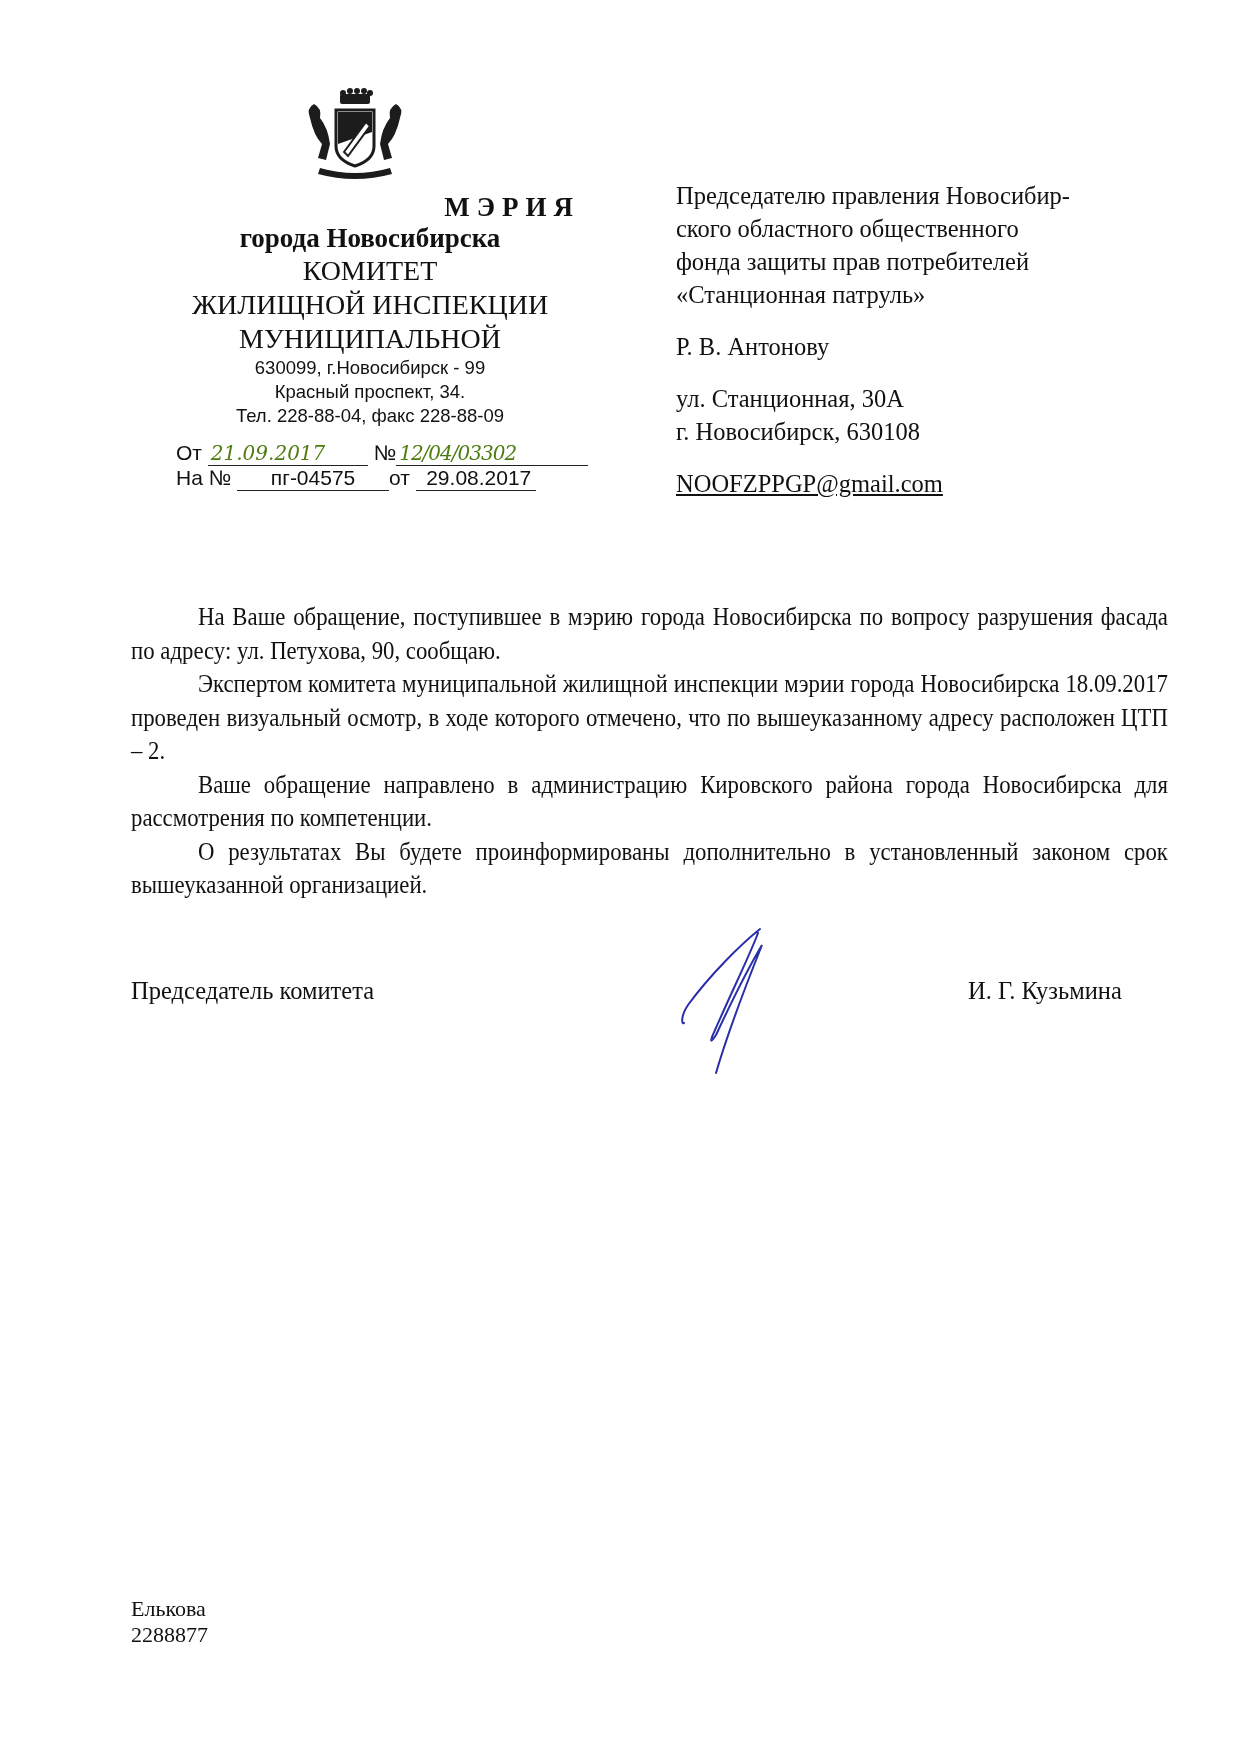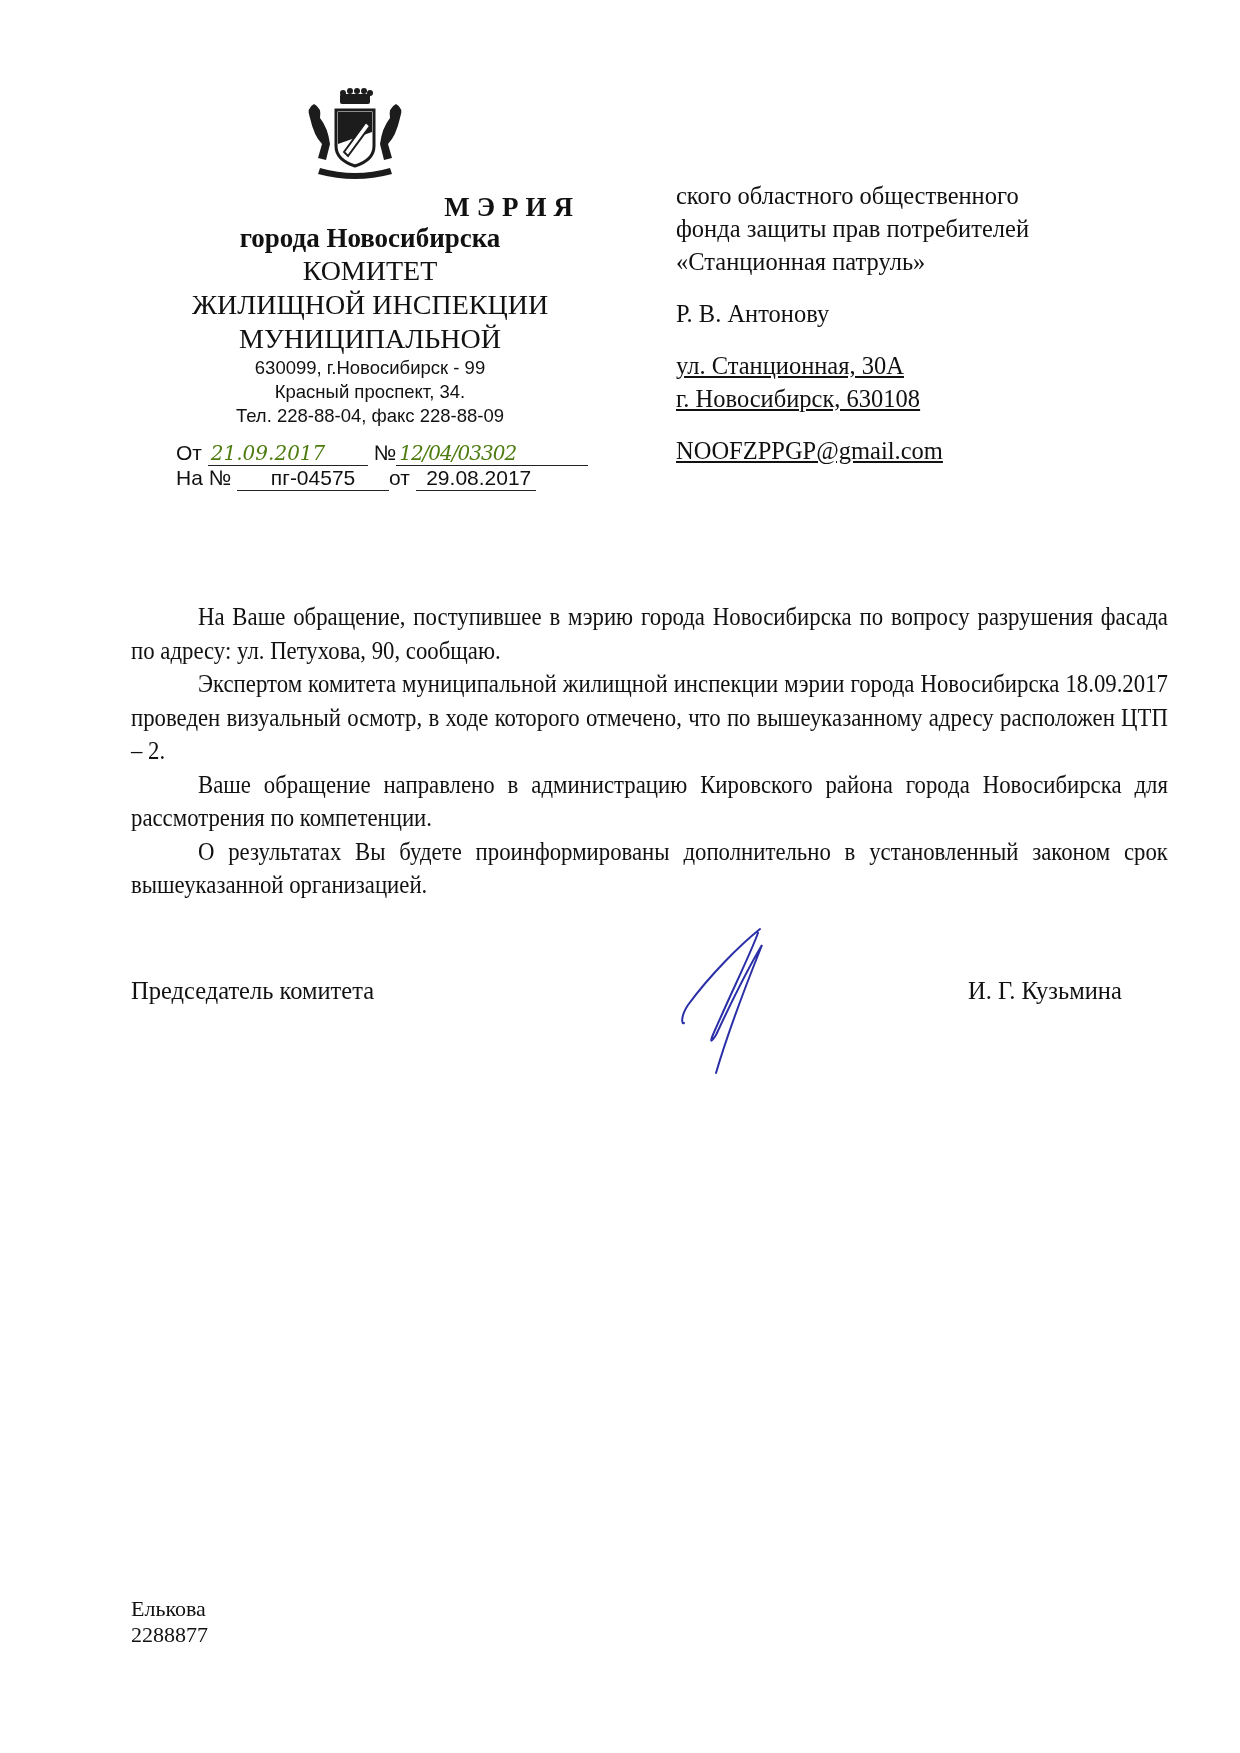--- a/index.html
+++ b/index.html
@@ -19,21 +19,21 @@
     .reg2 { top: 466px; }
     .hand { font-family: "DejaVu Serif", serif; font-style: italic; color: #4d7c0f; font-size: 20px; display: inline-block; border-bottom: 1.5px solid #222; padding: 0 3px; }
     .fill { display: inline-block; border-bottom: 1.5px solid #222; text-align: center; }
     .fill-num { width: 152px; }
     .fill-date { width: 120px; padding-left: 6px; }
     .hand-date { width: 160px; }
     .hand-num { width: 192px; letter-spacing: -1px; }
 
     .right-col { position: absolute; left: 676px; top: 179px; width: 520px; font-size: 24.5px; line-height: 33px; }
     .recipient-name { margin-top: 19px; }
-    .address-block { margin-top: 19px; text-decoration: underline; }
+    .address-block { margin-top: 19px; }
     .email { margin-top: 19px; text-decoration: underline; }
 
     .body-text { position: absolute; left: 131px; top: 600px; width: 1037px; font-size: 24.5px; line-height: 33.5px; text-align: justify; font-family: "Liberation Serif", serif; transform: scaleX(0.93); transform-origin: left top; width: 1115px; }
     .body-text p { text-indent: 72px; }
 
     .sign-left { position: absolute; left: 131px; top: 977px; font-size: 24.5px; }
     .sign-right { position: absolute; left: 968px; top: 977px; font-size: 24.5px; }
     .signature { position: absolute; left: 670px; top: 925px; width: 120px; height: 150px; }
 
     .footer { position: absolute; left: 131px; top: 1596px; font-size: 22px; line-height: 26px; }
@@ -74,20 +74,21 @@
   <span class="hand hand-date">21.09.2017</span>
   <span>№</span><span class="hand hand-num">12/04/03302</span>
 </div>
 <div class="reg reg2">
   <span>На №</span>
   <span class="fill fill-num">пг-04575</span><span>от</span>
   <span class="fill fill-date">29.08.2017</span>
 </div>
 
 <div class="right-col">
+  <div>Председателю правления Новосибир-</div>
   <div>ского  областного общественного</div>
   <div>фонда защиты прав потребителей</div>
   <div>«Станционная патруль»</div>
   <div class="recipient-name">Р. В. Антонову</div>
   <div class="address-block">
     <div>ул. Станционная, 30А</div>
     <div>г. Новосибирск, 630108</div>
   </div>
   <div class="email">NOOFZPPGP@gmail.com</div>
 </div>

